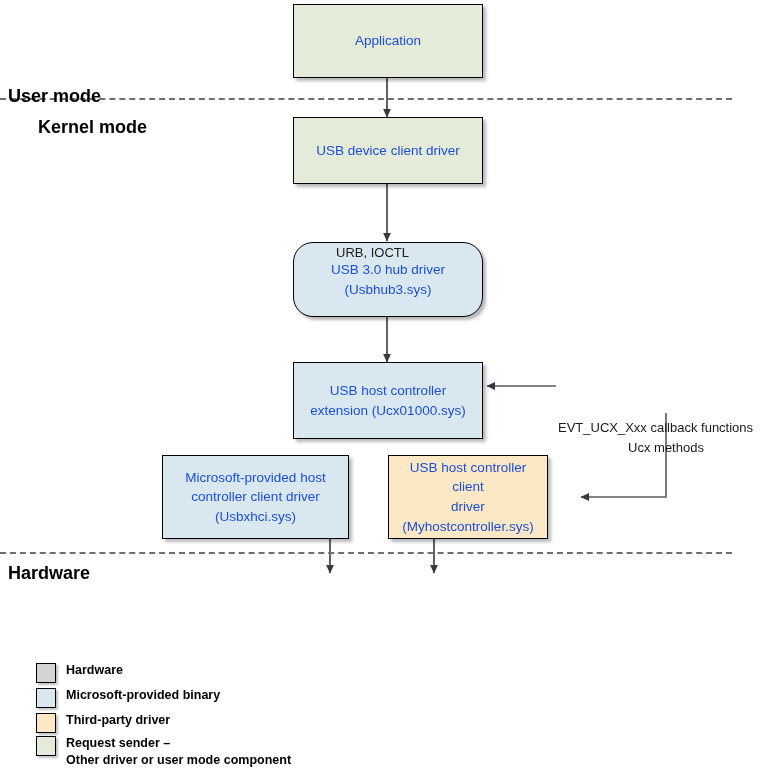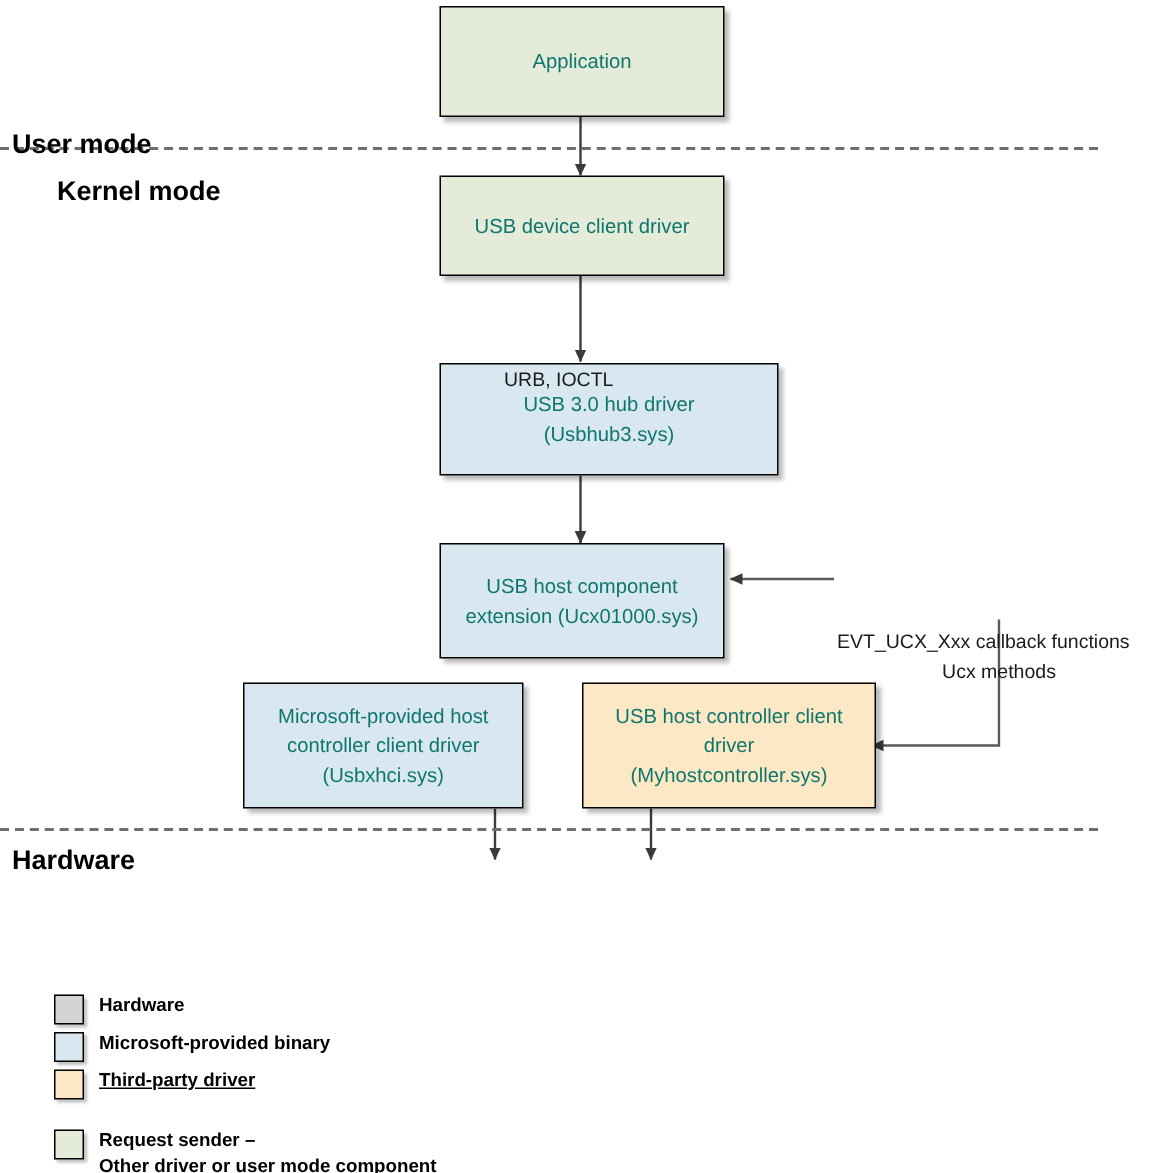--- a/index.html
+++ b/index.html
@@ -17,21 +17,21 @@
   }
   .node {
     position: absolute;
     box-sizing: border-box;
     border: 1px solid #000000;
     display: flex;
     align-items: center;
     justify-content: center;
     text-align: center;
     font-size: 13.5px;
-    color: #0f766e;
+    color: #1d4ed8;
     line-height: 1.45;
     box-shadow: 3px 3px 3px rgba(0,0,0,0.28);
     padding: 2px 6px;
   }
   .node .lbl { display: block; }
   .fill-green  { background: #e4ebd8; }
   .fill-blue   { background: #d9e8f0; }
   .fill-yellow { background: #fce8c4; }
   .fill-gray   { background: #d4d4d4; }
 
@@ -82,21 +82,21 @@
     margin-top: 1px;
   }
   .legend-text {
     font-size: 12.5px;
     font-weight: bold;
     color: #000000;
     margin-left: 10px;
     line-height: 1.32;
     white-space: pre-line;
   }
-  .legend-row.two-line { margin-bottom: 19px; text-decoration: underline; }
+  .legend-row.two-line { margin-bottom: 2px; }
 </style>
 </head>
 <body>
 
 <div id="canvas">
 
   <svg class="svg-layer" viewBox="0 0 778 782">
     <defs>
       <marker id="arrH" markerWidth="9" markerHeight="9" refX="8" refY="4.5" orient="auto" markerUnits="userSpaceOnUse">
         <path d="M0,0.6 L8.5,4.5 L0,8.4 z" fill="#3a3a3a"></path>
@@ -136,37 +136,37 @@
   </svg>
 
   <div class="node fill-green" style="left:293px; top:4px; width:190px; height:74px;">
     <span class="lbl">Application</span>
   </div>
 
   <div class="node fill-green" style="left:293px; top:117px; width:190px; height:67px;align-items:center;">
     <span class="lbl">USB device client driver</span>
   </div>
 
-  <div class="node fill-blue" style="left:293px; top:242px; width:226px; height:75px; white-space:pre-line;">
+  <div class="node fill-blue" style="left:293px; top:242px; width:190px; height:75px; white-space:pre-line;border-radius:20px;">
     <span class="lbl">USB 3.0 hub driver
 (Usbhub3.sys)</span>
   </div>
 
   <div class="node fill-blue" style="left:293px; top:362px; width:190px; height:77px; white-space:pre-line;">
-    <span class="lbl">USB host component
+    <span class="lbl">USB host controller
 extension (Ucx01000.sys)</span>
   </div>
 
   <div class="node fill-blue" style="left:162px; top:455px; width:187px; height:84px; white-space:pre-line;">
     <span class="lbl">Microsoft-provided host
 controller client driver
 (Usbxhci.sys)</span>
   </div>
 
-  <div class="node fill-yellow" style="left:388px; top:455px; width:196px; height:84px; white-space:pre-line;text-align:center;">
+  <div class="node fill-yellow" style="left:388px; top:455px; width:160px; height:84px; white-space:pre-line;text-align:center;">
     <span class="lbl">USB host controller client
 driver
 (Myhostcontroller.sys)</span>
   </div>
 
 
   <div class="divider" style="left:0px; top:98px; width:732px;"></div>
   <div class="divider" style="left:0px; top:552px; width:732px;"></div>
 
   <div class="mode-label" style="left:8px; top:86px;">User mode</div>

